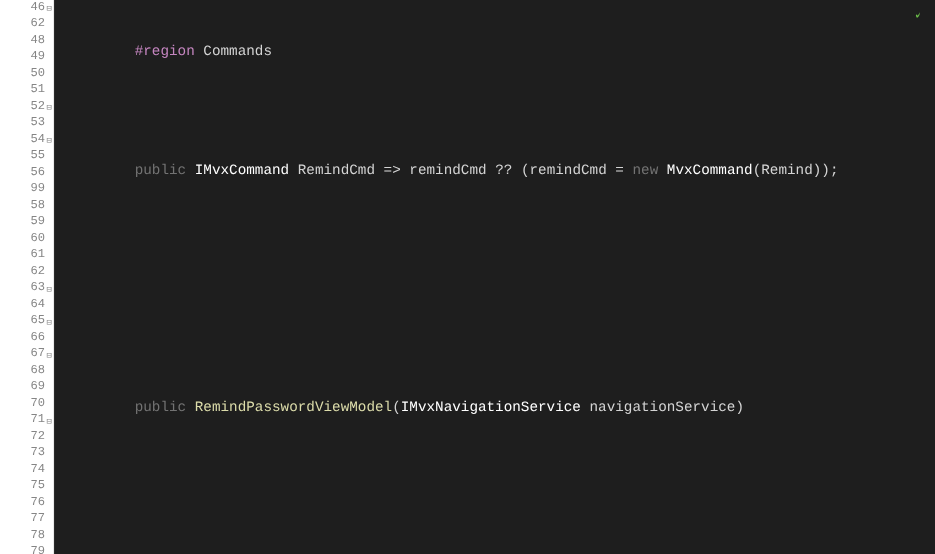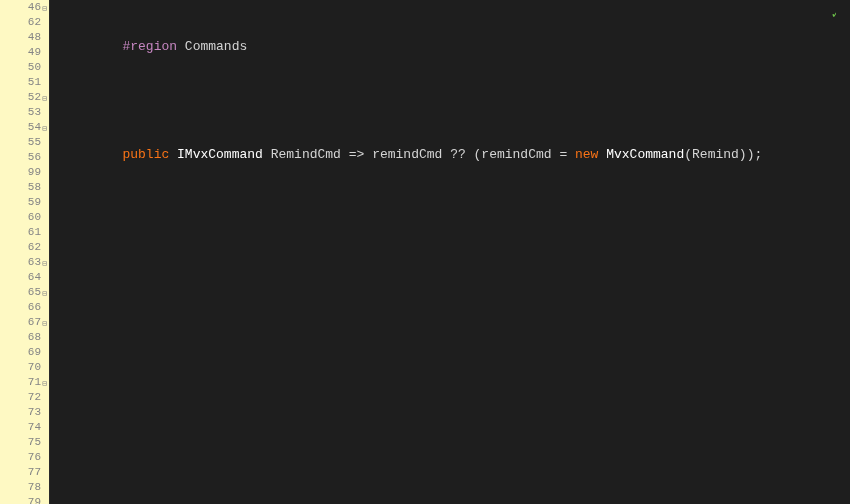--- a/index.html
+++ b/index.html
@@ -12,21 +12,21 @@
       overflow: hidden;
       width: 850px;
       height: 504px;
     }
     .editor {
       display: flex;
       height: 100%;
       position: relative;
     }
     .gutter {
-      background: #fef9c3;
+      background: #ffffff;
       color: #858585;
       text-align: right;
       padding: 0 8px 12px 4px;
       user-select: none;
       min-width: 50px;
       border-right: 1px solid #2a2a2a;
     }
     .line-no {
       height: 15px;
       line-height: 15px;
@@ -61,21 +61,21 @@
       font-size: 14px;
     }
     .scrollbar-track {
       position: absolute;
       right: 0;
       top: 0;
       bottom: 0;
       width: 14px;
       background: #1e1e1e;
     }
-    .kw { color: #f97316; }
+    .kw { color: #737373; }
     .type { color: #ffffff; }
     .method { color: #dcdcaa; }
     .region { color: #c586c0; }
     .default { color: #d4d4d4; }
   </style>
 </head>
 <body>
 
 <div class="editor">
   <span class="check-icon">✓</span>
@@ -117,20 +117,21 @@
       <div class="line-no">79</div>
     </div>
 
   <div class="code-area">
     <div class="code-line"><span>        </span><span class="region">#region</span><span class="default"> Commands</span></div>
     <div class="code-line"></div>
     <div class="code-line"><span>        </span><span class="kw">public</span><span> </span><span class="type">IMvxCommand</span><span> </span><span class="default">RemindCmd</span><span class="default"> =&gt; </span><span class="default">remindCmd</span><span class="default"> ?? (</span><span class="default">remindCmd</span><span class="default"> = </span><span class="kw">new</span><span> </span><span class="type">MvxCommand</span><span class="default">(</span><span class="default">Remind</span><span class="default">));</span></div>
     <div class="code-line"></div>
     <div class="code-line"></div>
     <div class="code-line"></div>
+    <div class="code-line"><span>        </span><span class="kw">public</span><span> </span><span class="method">RemindPasswordViewModel</span><span class="default">(</span><span class="type">IMvxNavigationService</span><span> </span><span class="default">navigationService</span><span class="default">)</span></div>
     
     
     
     
     
     
     
     
     
     

